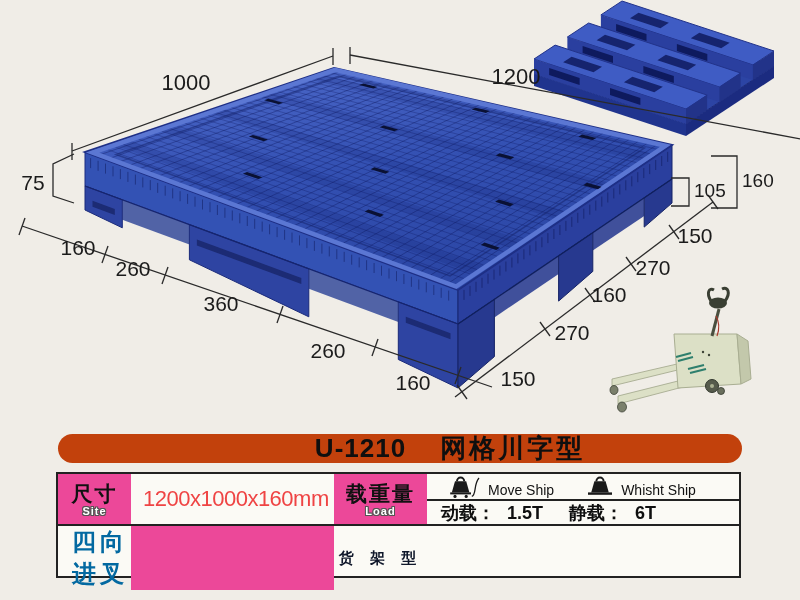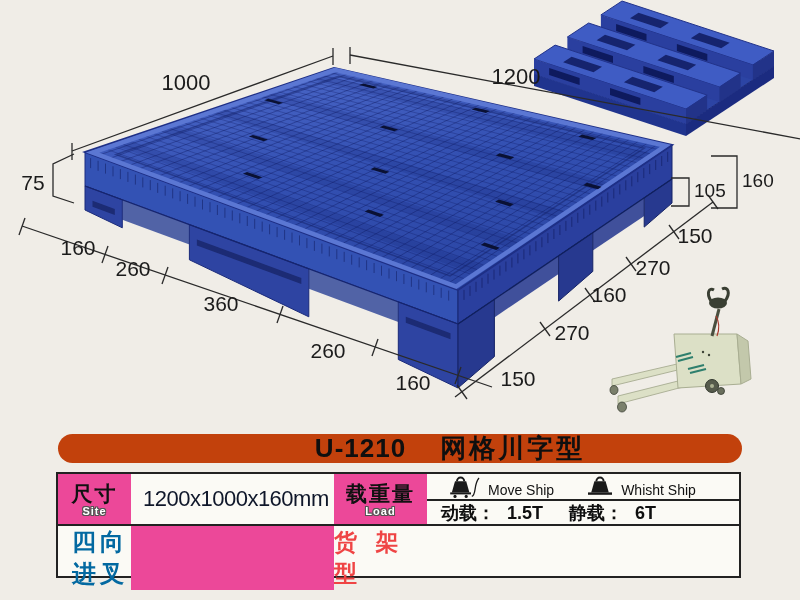--- a/index.html
+++ b/index.html
@@ -30,30 +30,30 @@
   }
   .cell{box-sizing:border-box;min-width:0;}
   .row1{border-bottom:2px solid #222;}
   .tan{background:#ec4899;}
   .lab{display:flex;flex-direction:column;align-items:center;justify-content:center;}
   .lab .cn{font-size:21px;font-weight:bold;color:#111;line-height:23px;letter-spacing:2px;white-space:nowrap;}
   .lab .en{
     font-size:11px;font-weight:bold;color:#fff;letter-spacing:1px;line-height:12px;
     text-shadow:-1px 0 #555,1px 0 #555,0 -1px #555,0 1px #555,-1px -1px #555,1px 1px #555,-1px 1px #555,1px -1px #555;
   }
-  .size-val{display:flex;align-items:center;padding-left:12px;font-size:22px;letter-spacing:-0.5px;color:#0f172a;white-space:nowrap;}
+  .size-val{display:flex;align-items:center;padding-left:12px;font-size:22px;letter-spacing:-0.5px;color:#ef4444;white-space:nowrap;}
   .load-cell{display:flex;flex-direction:column;}
   .ships{height:28px;border-bottom:2px solid #222;display:flex;align-items:flex-end;padding:0 8px 1px 14px;gap:28px;}
   .ship{display:flex;align-items:flex-end;gap:3px;font-size:14px;color:#111;white-space:nowrap;}
   .ship svg{display:block;}
   .loads{flex:1;display:flex;align-items:center;padding-left:14px;font-size:18px;font-weight:bold;color:#0f0f0f;white-space:nowrap;}
   .loads .v{margin:0 26px 0 12px;}
   .loads .v2{margin-left:12px;}
   .model-val{display:flex;align-items:center;padding-left:14px;font-size:24px;font-weight:bold;letter-spacing:4px;color:#0369a1;}
-  .rack{display:flex;align-items:center;justify-content:center;font-size:23px;font-weight:bold;letter-spacing:6px;color:#ef4444;}
+  .rack{display:flex;align-items:center;justify-content:center;font-size:15px;font-weight:bold;letter-spacing:6px;color:#0f172a;}
 </style>
 </head>
 <body>
 
 <div class="stage">
 
   <svg id="diagram-svg" width="800" height="430" viewBox="0 0 800 430">
     <defs>
       <linearGradient id="topgrad" x1="0" y1="0" x2="0.35" y2="1">
         <stop offset="0" stop-color="#4f6bcb"></stop>

